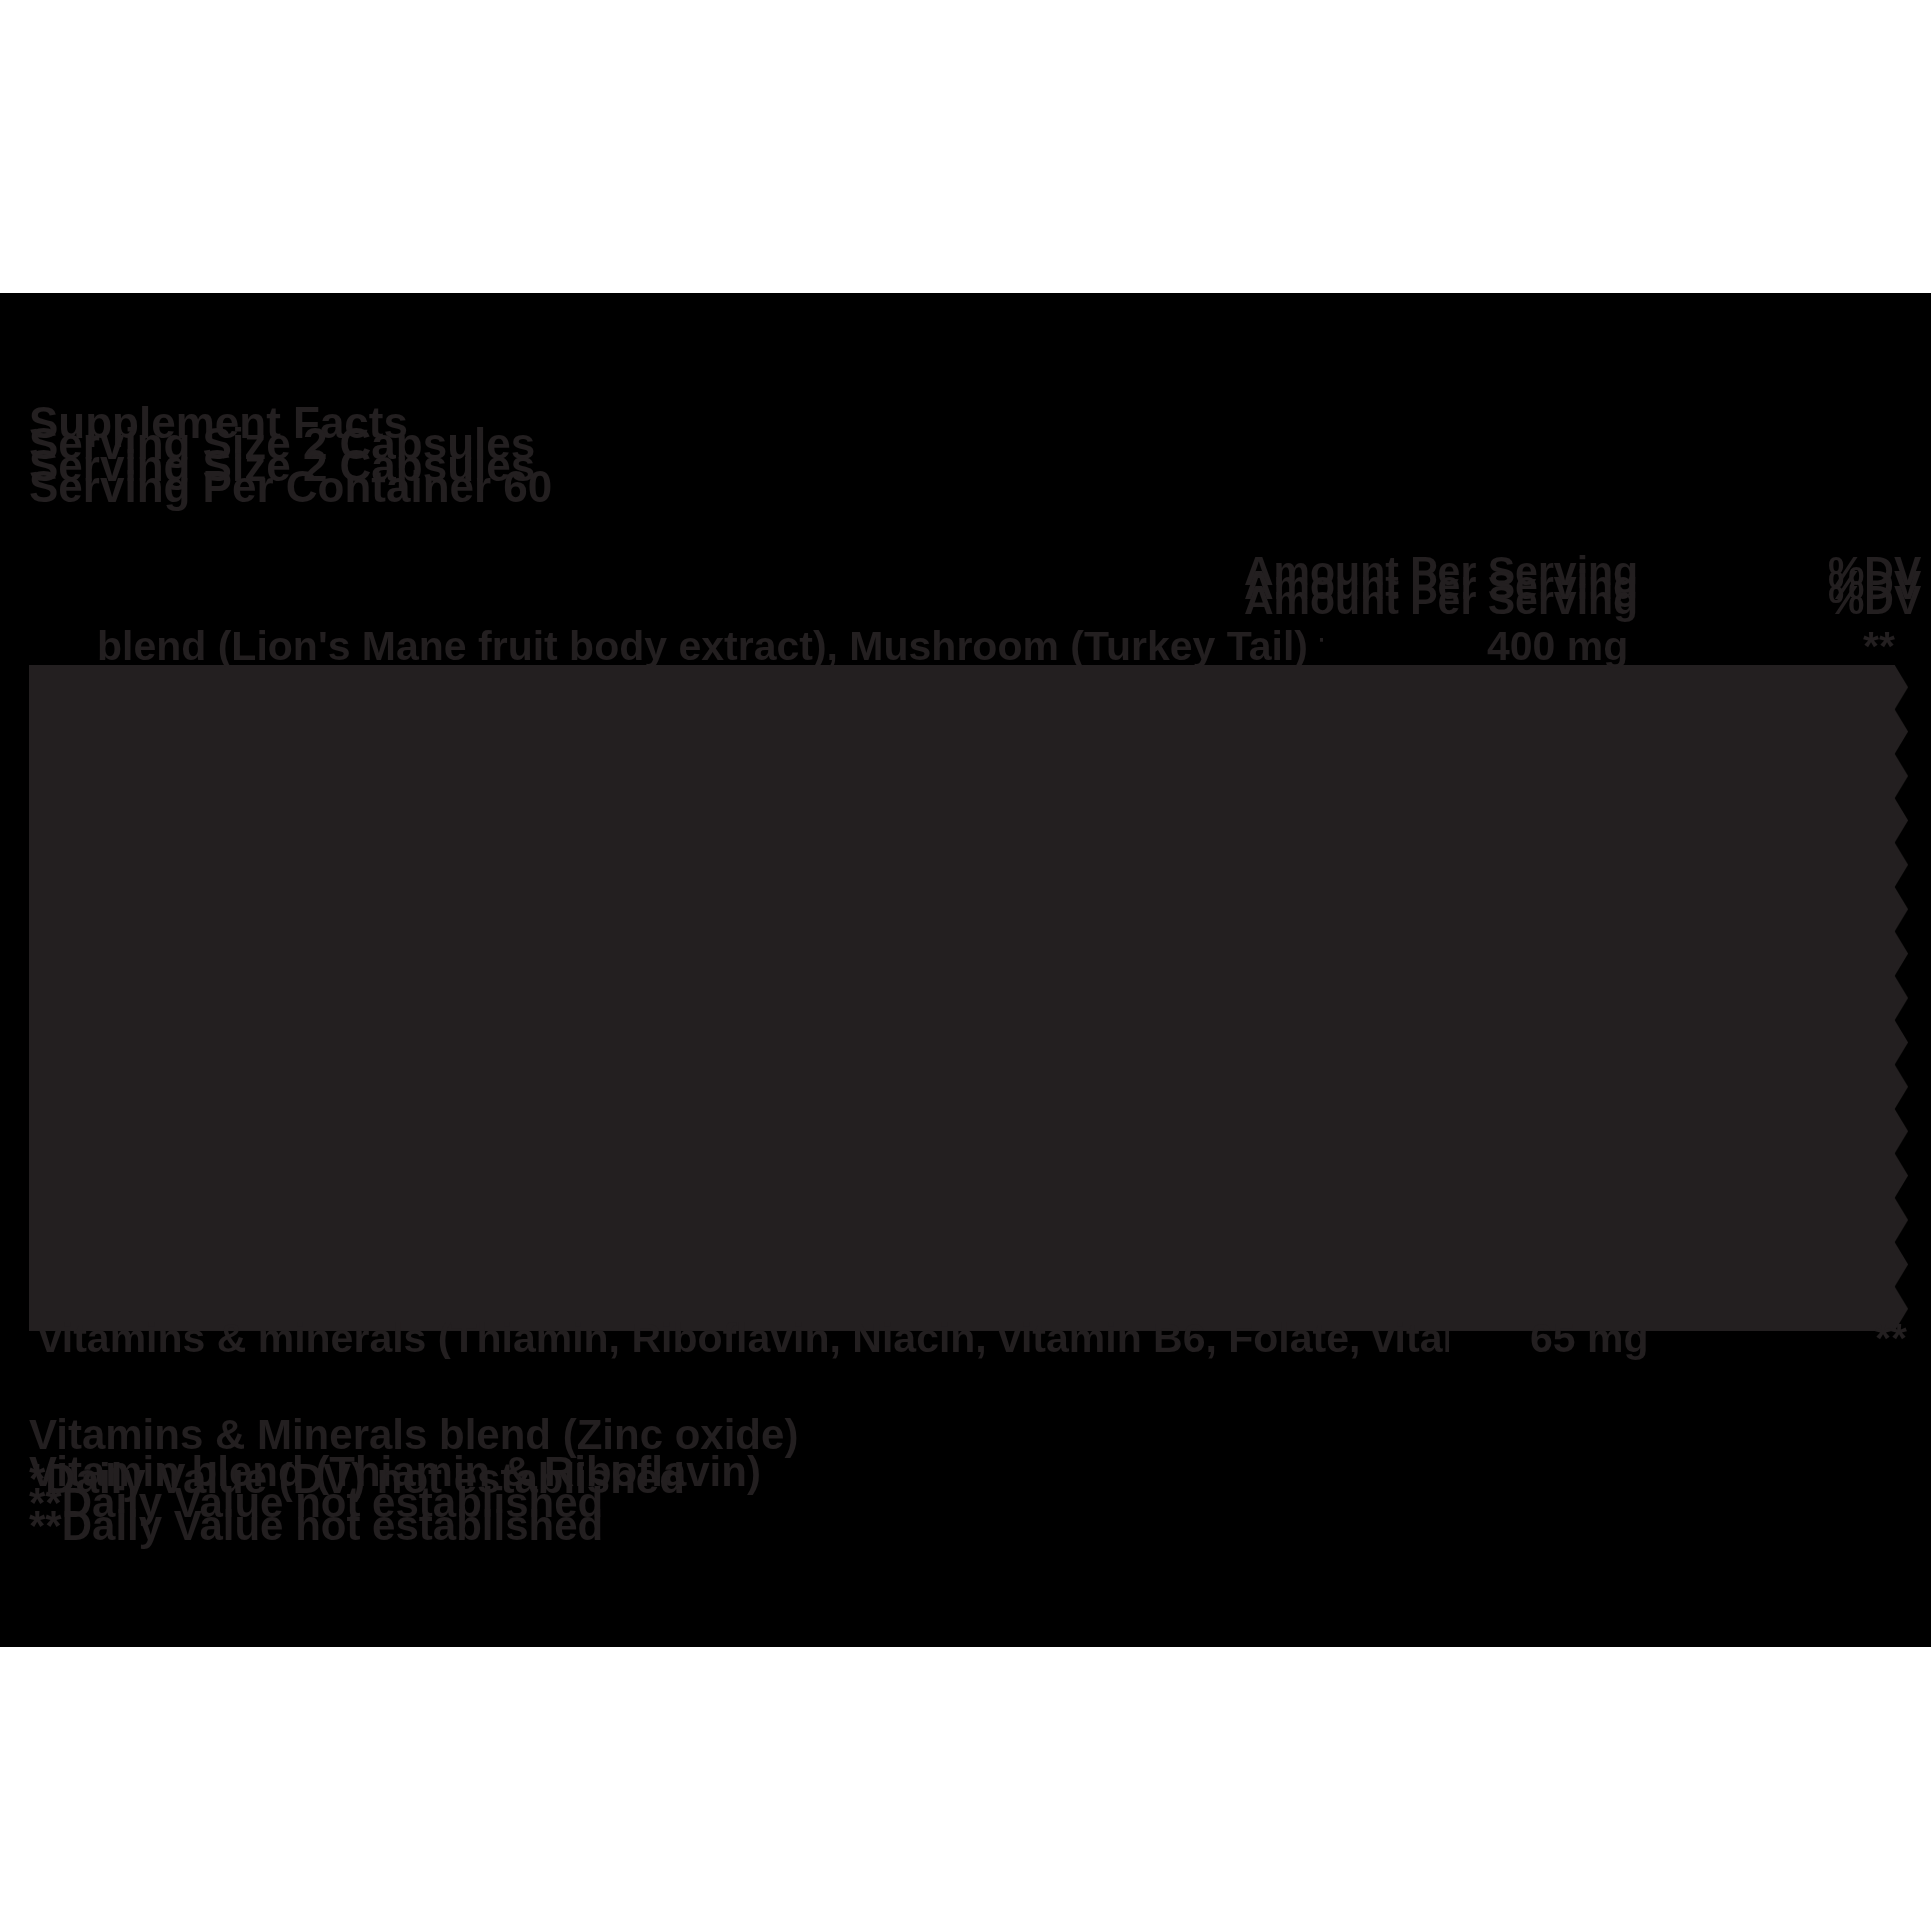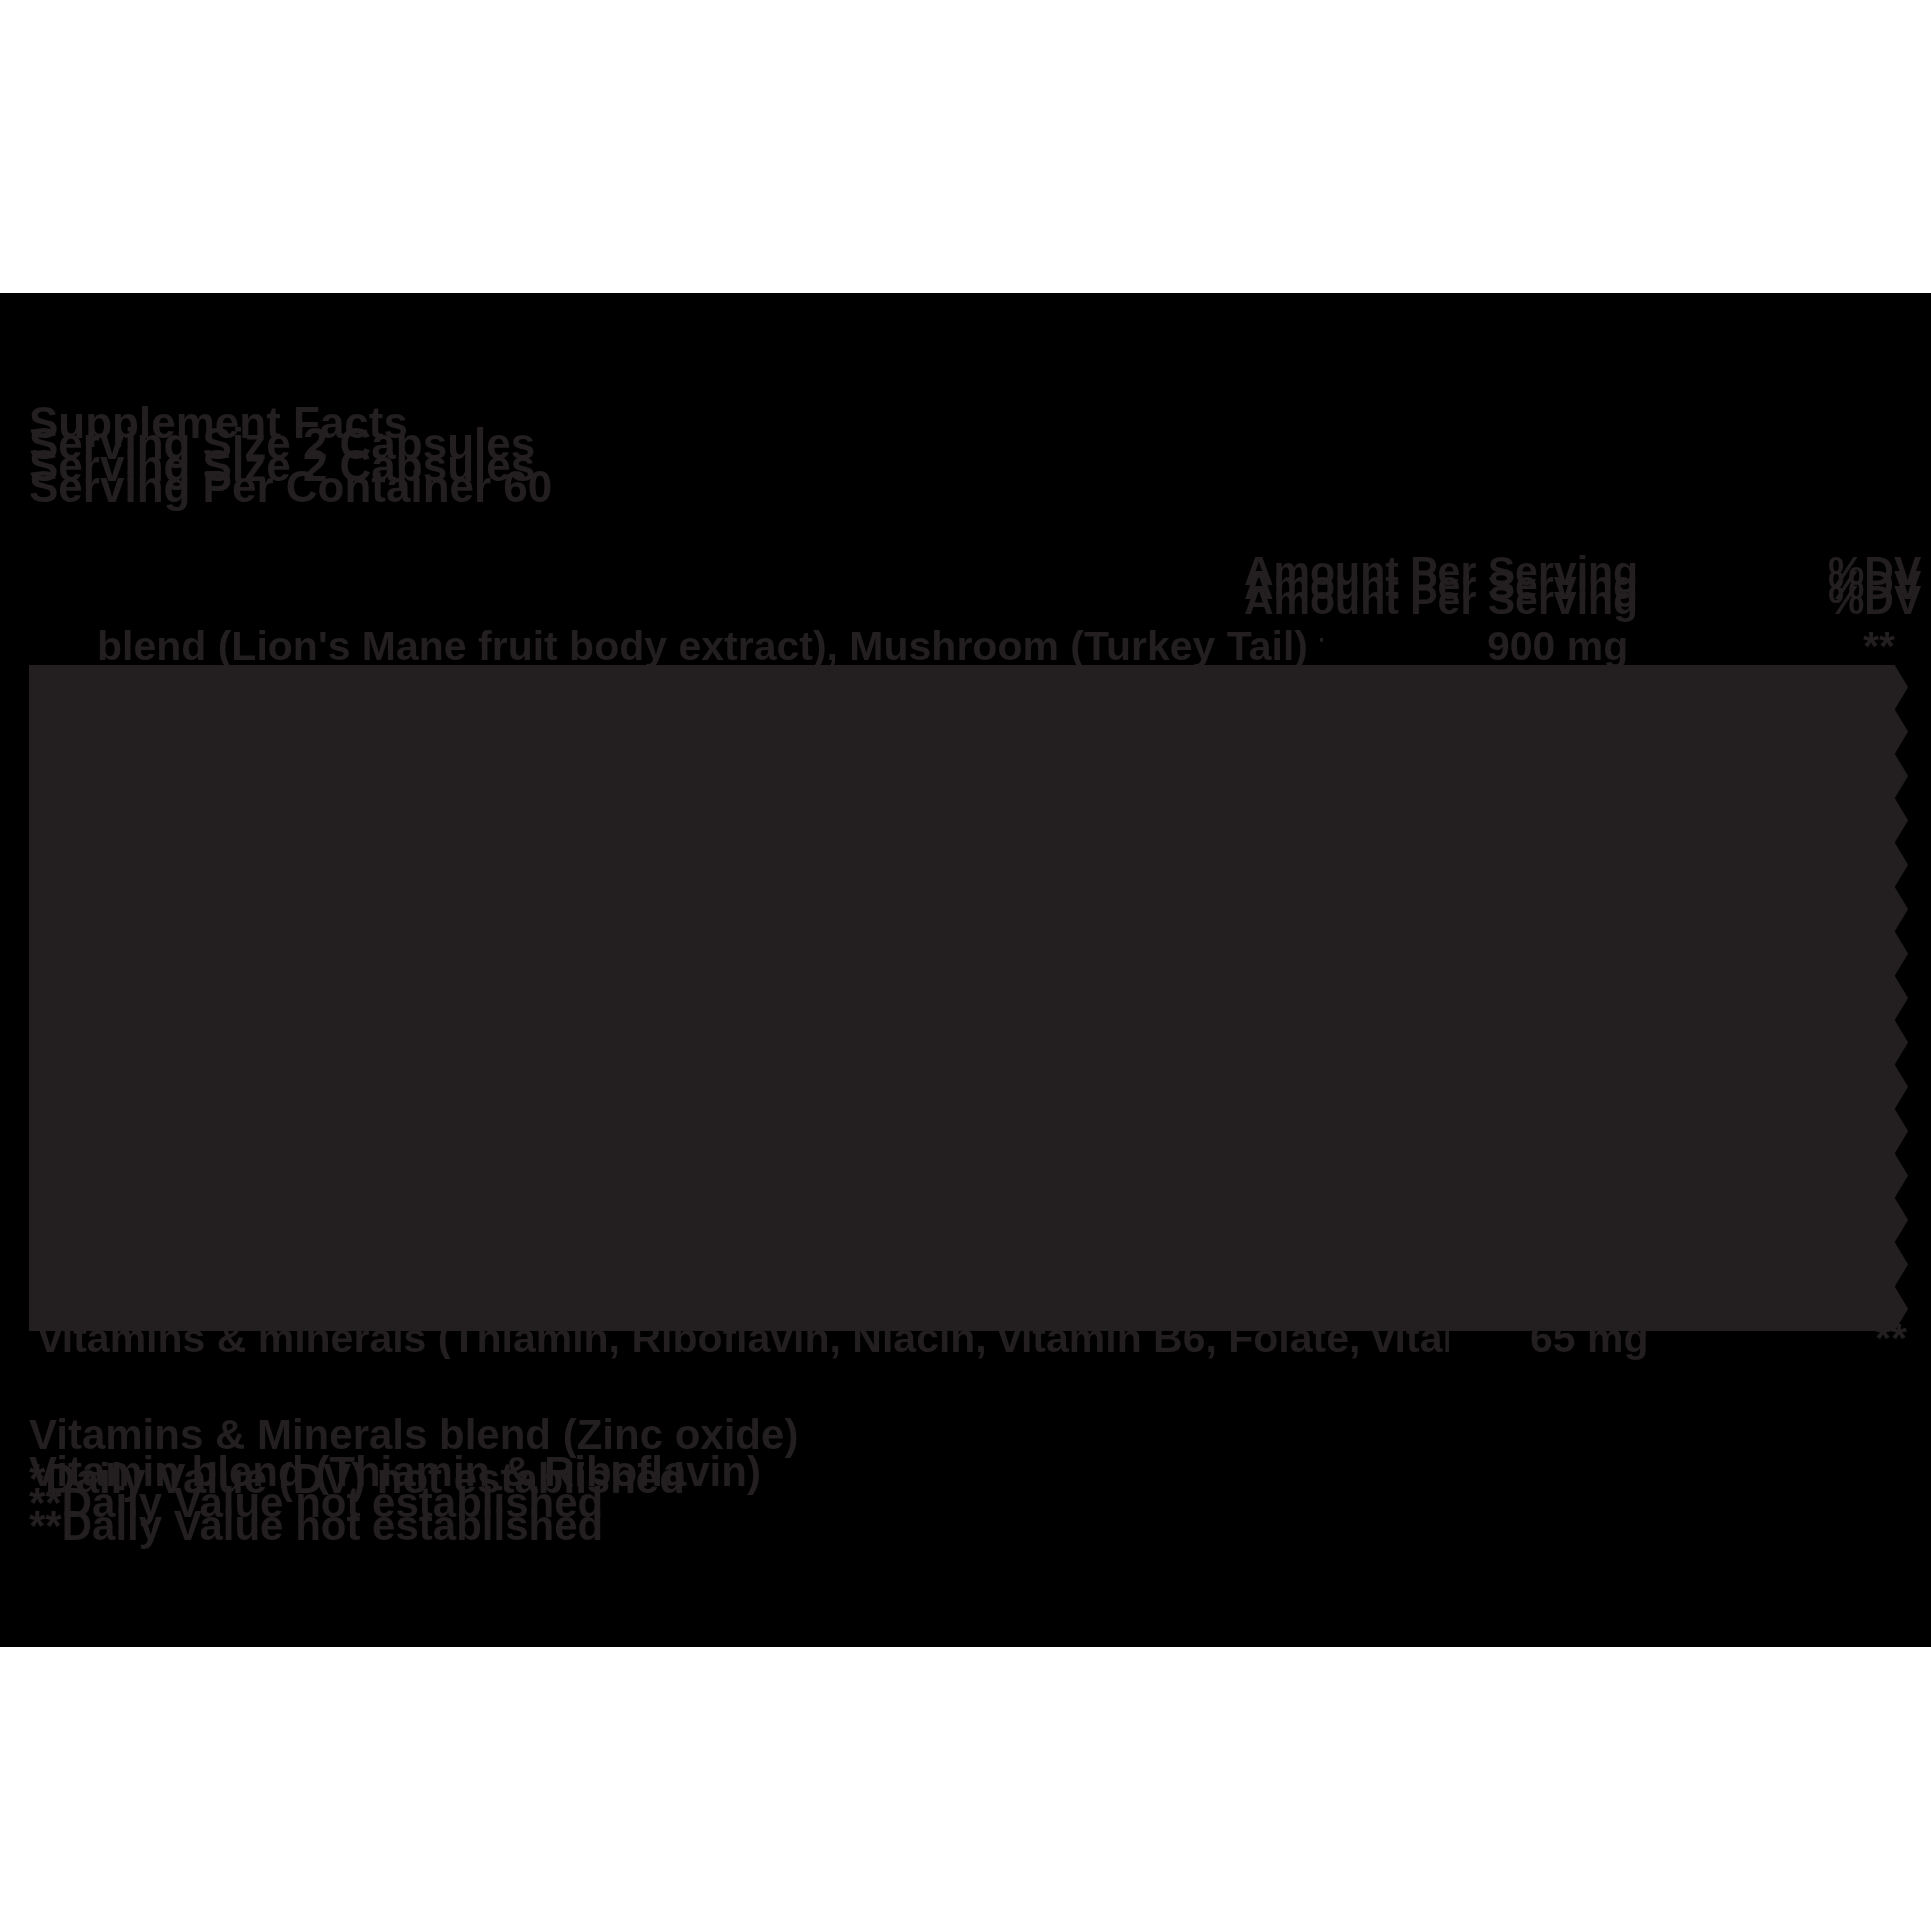--- a/index.html
+++ b/index.html
@@ -70,21 +70,21 @@
       <defs>
         <pattern id="teeth" width="24" height="46" patternUnits="userSpaceOnUse">
           <path d="M0 0 H8 L22 23 L8 46 H0 Z" fill="#231F20"></path>
         </pattern>
       </defs>
       <rect x="0" y="0" width="24" height="690" fill="url(#teeth)"></rect>
     </svg>
 
     <div>
       <div class="abs t42 clip fr-top-name">blend (Lion's Mane fruit body extract), Mushroom (Turkey Tail) fruit body extract</div>
-      <div class="abs t42 fr-top-amt">900 mg</div>
+      <div class="abs t42 fr-top-amt">400 mg</div>
       <div class="abs t42 fr-top-dv">**</div>
     </div>
 
     <div>
       <div class="abs t42 clip fr-bot-name">vitamins &amp; minerals (Thiamin, Riboflavin, Niacin, vitamin B6, Folate, vitamin B12)</div>
       <div class="abs t42 fr-bot-amt">65 mg</div>
       <div class="abs t42 fr-bot-dv">**</div>
     </div>
 
     <div>

